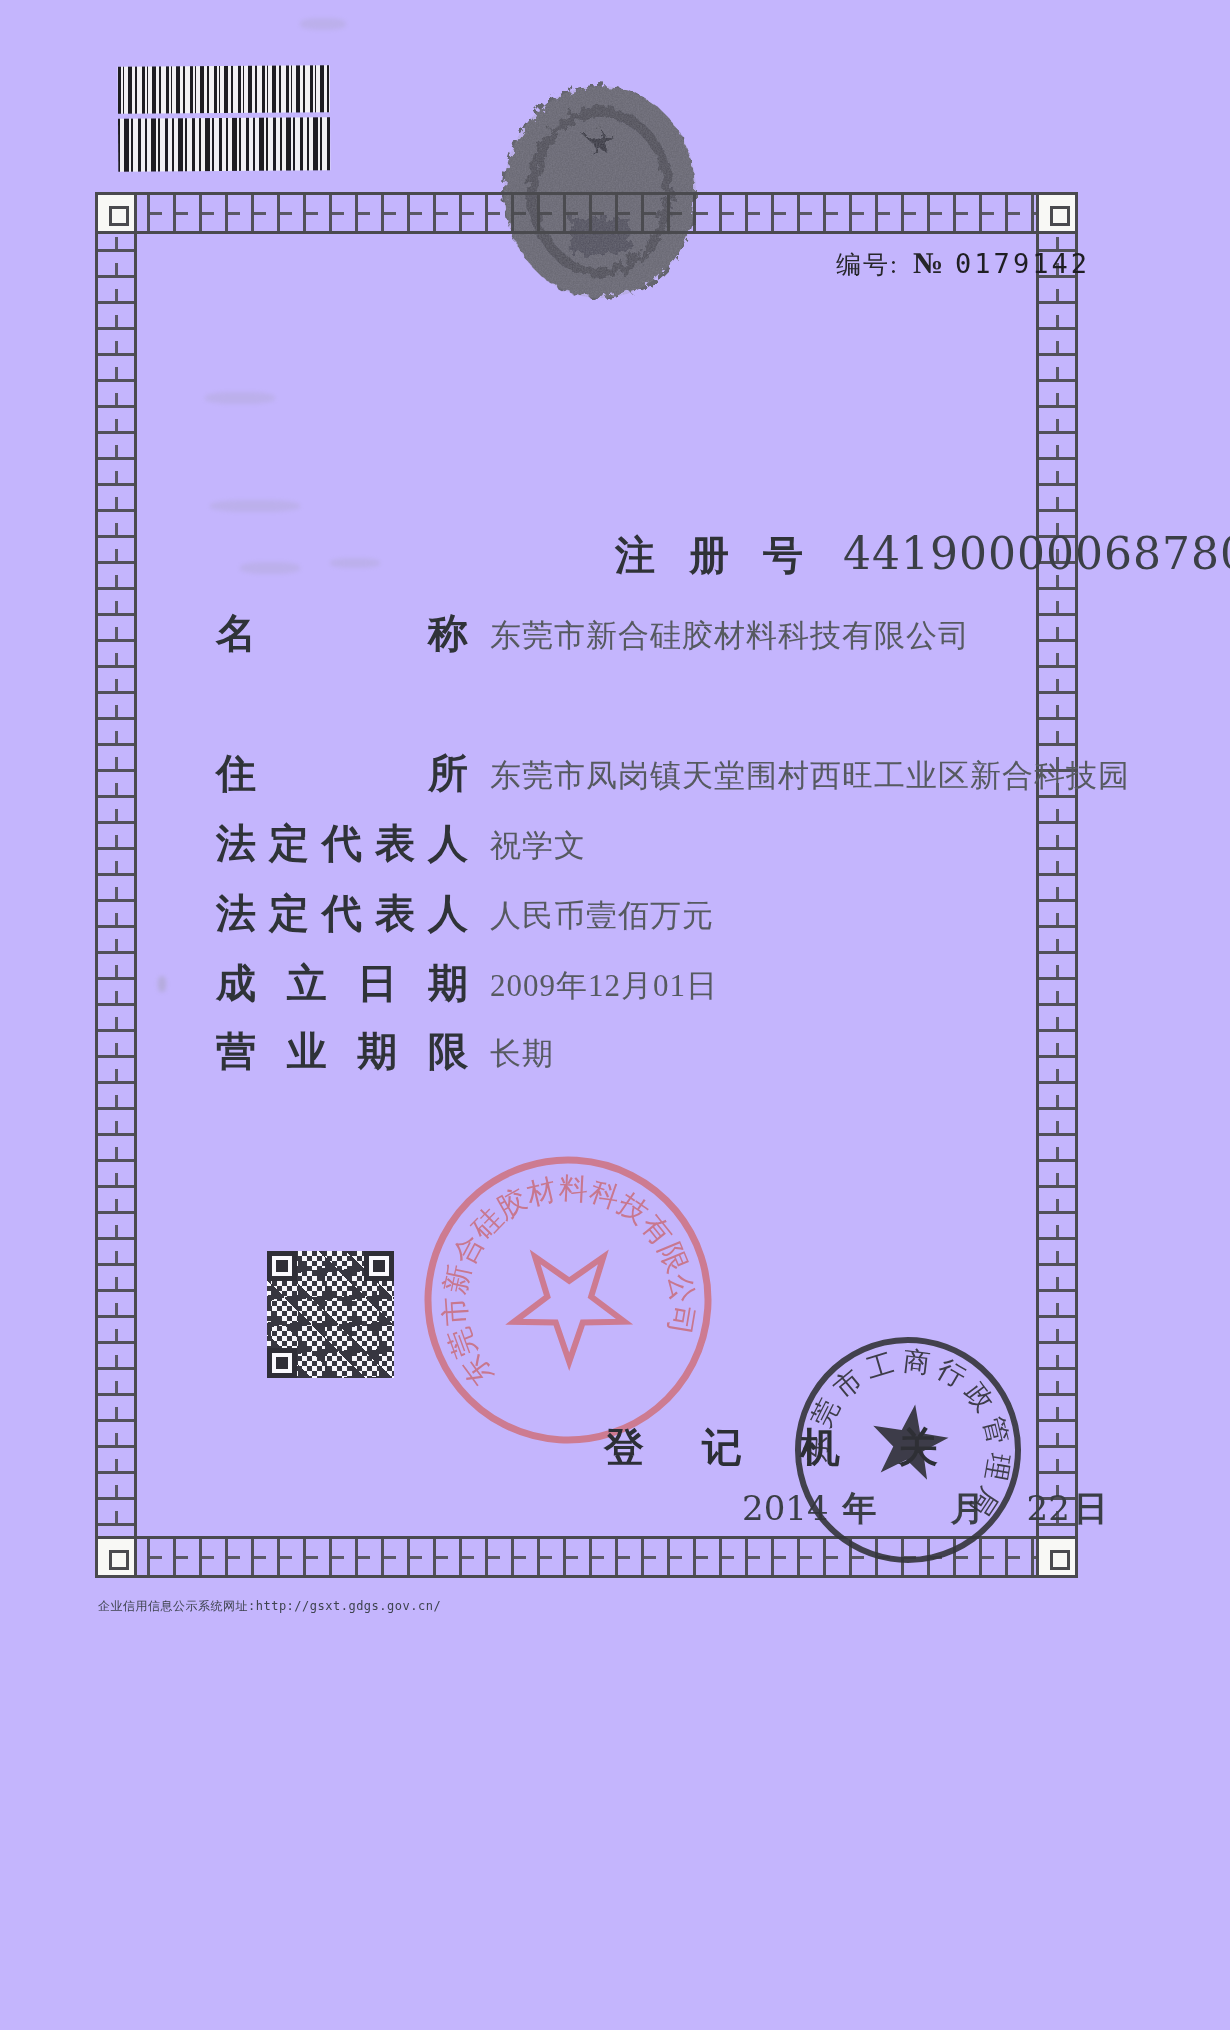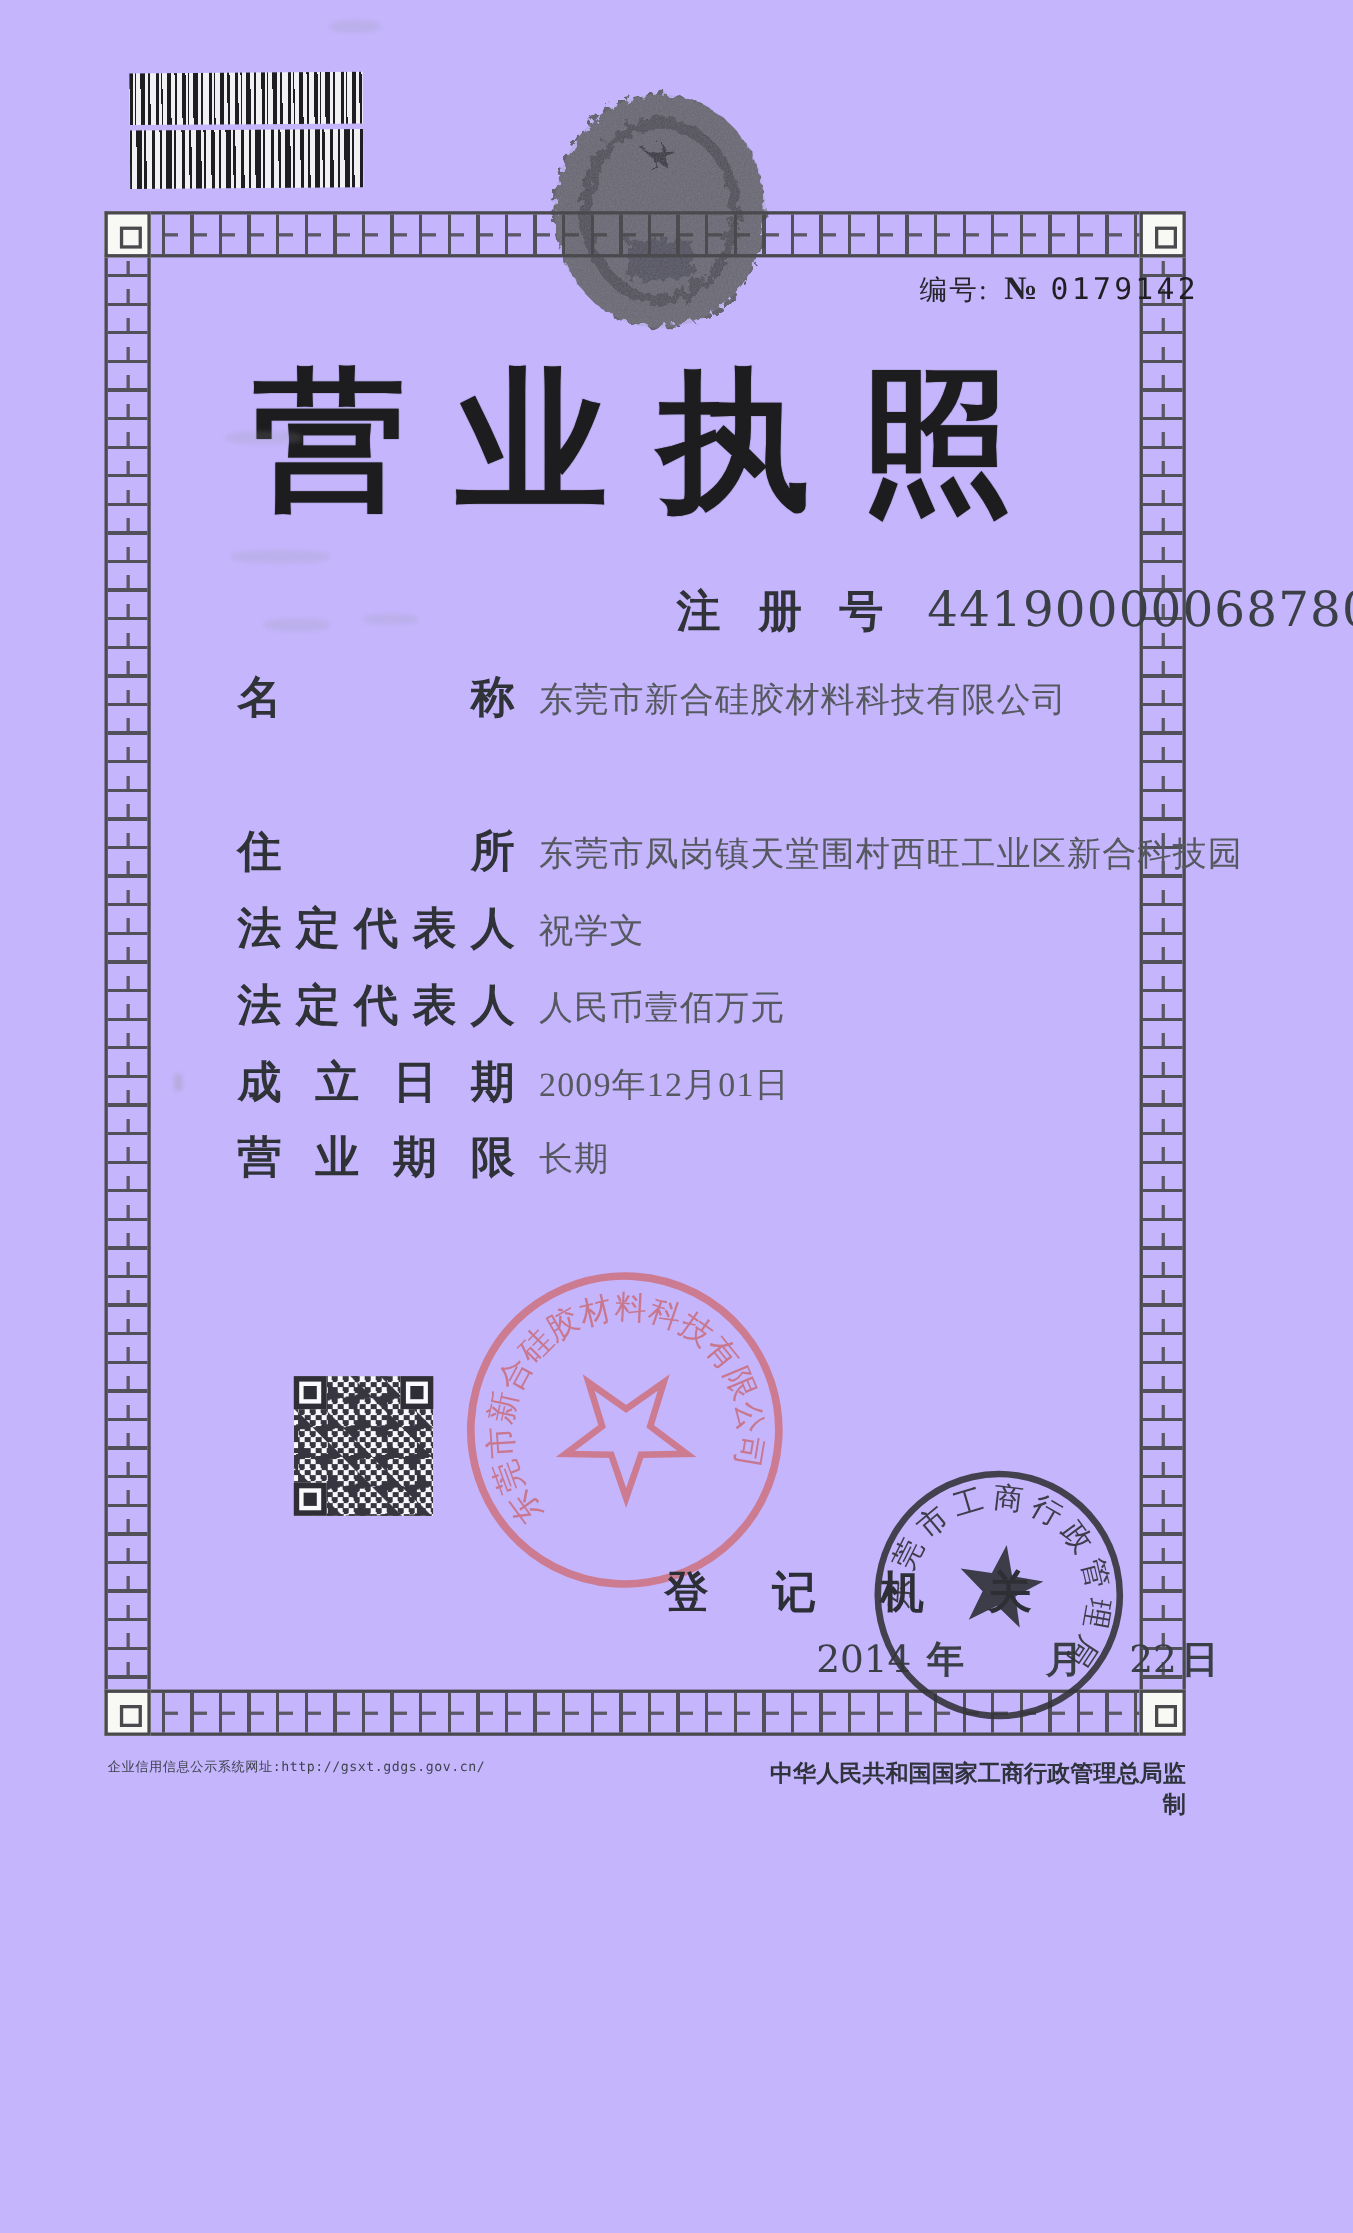--- a/index.html
+++ b/index.html
@@ -128,21 +128,20 @@
     <div class="gk-corner c-bl"></div>
     <div class="gk-corner c-br"></div>
   </div>
 
   <div class="serial">
     <span class="lab">编号:</span>
     <span class="sym">№</span>
     <span class="num">0179142</span>
   </div>
 
-  <div class="title">营业执照</div>
 
   <div class="regline">
     <span class="lab">注 册 号</span>
     <span class="num">441900000687805</span>
   </div>
 
   <div class="row" style="top:606px">
     <span class="flab">名称</span>
     <span class="fval">东莞市新合硅胶材料科技有限公司</span>
   </div>
@@ -194,21 +193,20 @@
         <path id="blkArc" d="M 48 162 A 82 82 0 1 1 192 162" fill="none"></path>
       </defs>
     <circle cx="120" cy="120" r="110" fill="none" stroke="#34353b" stroke-width="6"></circle>
     <polygon points="0,-40 9.3,-12.8 38.1,-12.4 15.1,4.9 23.5,32.4 0,15.9 -23.5,32.4 -15.1,4.9 -38.1,-12.4 -9.3,-12.8" transform="translate(120,114)" fill="#2f3036"></polygon>
     <text font-size="27" fill="#2f3036" letter-spacing="3">
       <textPath href="#blkArc" startOffset="18" textLength="330">东莞市工商行政管理局</textPath>
     </text>
   </svg>
 
   <div class="foot-l">企业信用信息公示系统网址:http://gsxt.gdgs.gov.cn/</div>
-  <div class="foot-r">中华人民共和国国家工商行政管理总局监制</div>
 
   <div class="smudge" style="left:210px;top:500px;width:90px;height:12px"></div>
   <div class="smudge" style="left:240px;top:562px;width:60px;height:12px"></div>
   <div class="smudge" style="left:330px;top:558px;width:50px;height:10px"></div>
   <div class="smudge" style="left:205px;top:392px;width:70px;height:12px"></div>
   <div class="smudge" style="left:300px;top:18px;width:46px;height:12px"></div>
   <div class="smudge" style="left:158px;top:976px;width:8px;height:16px;opacity:.35"></div>
 
 </div>
 

